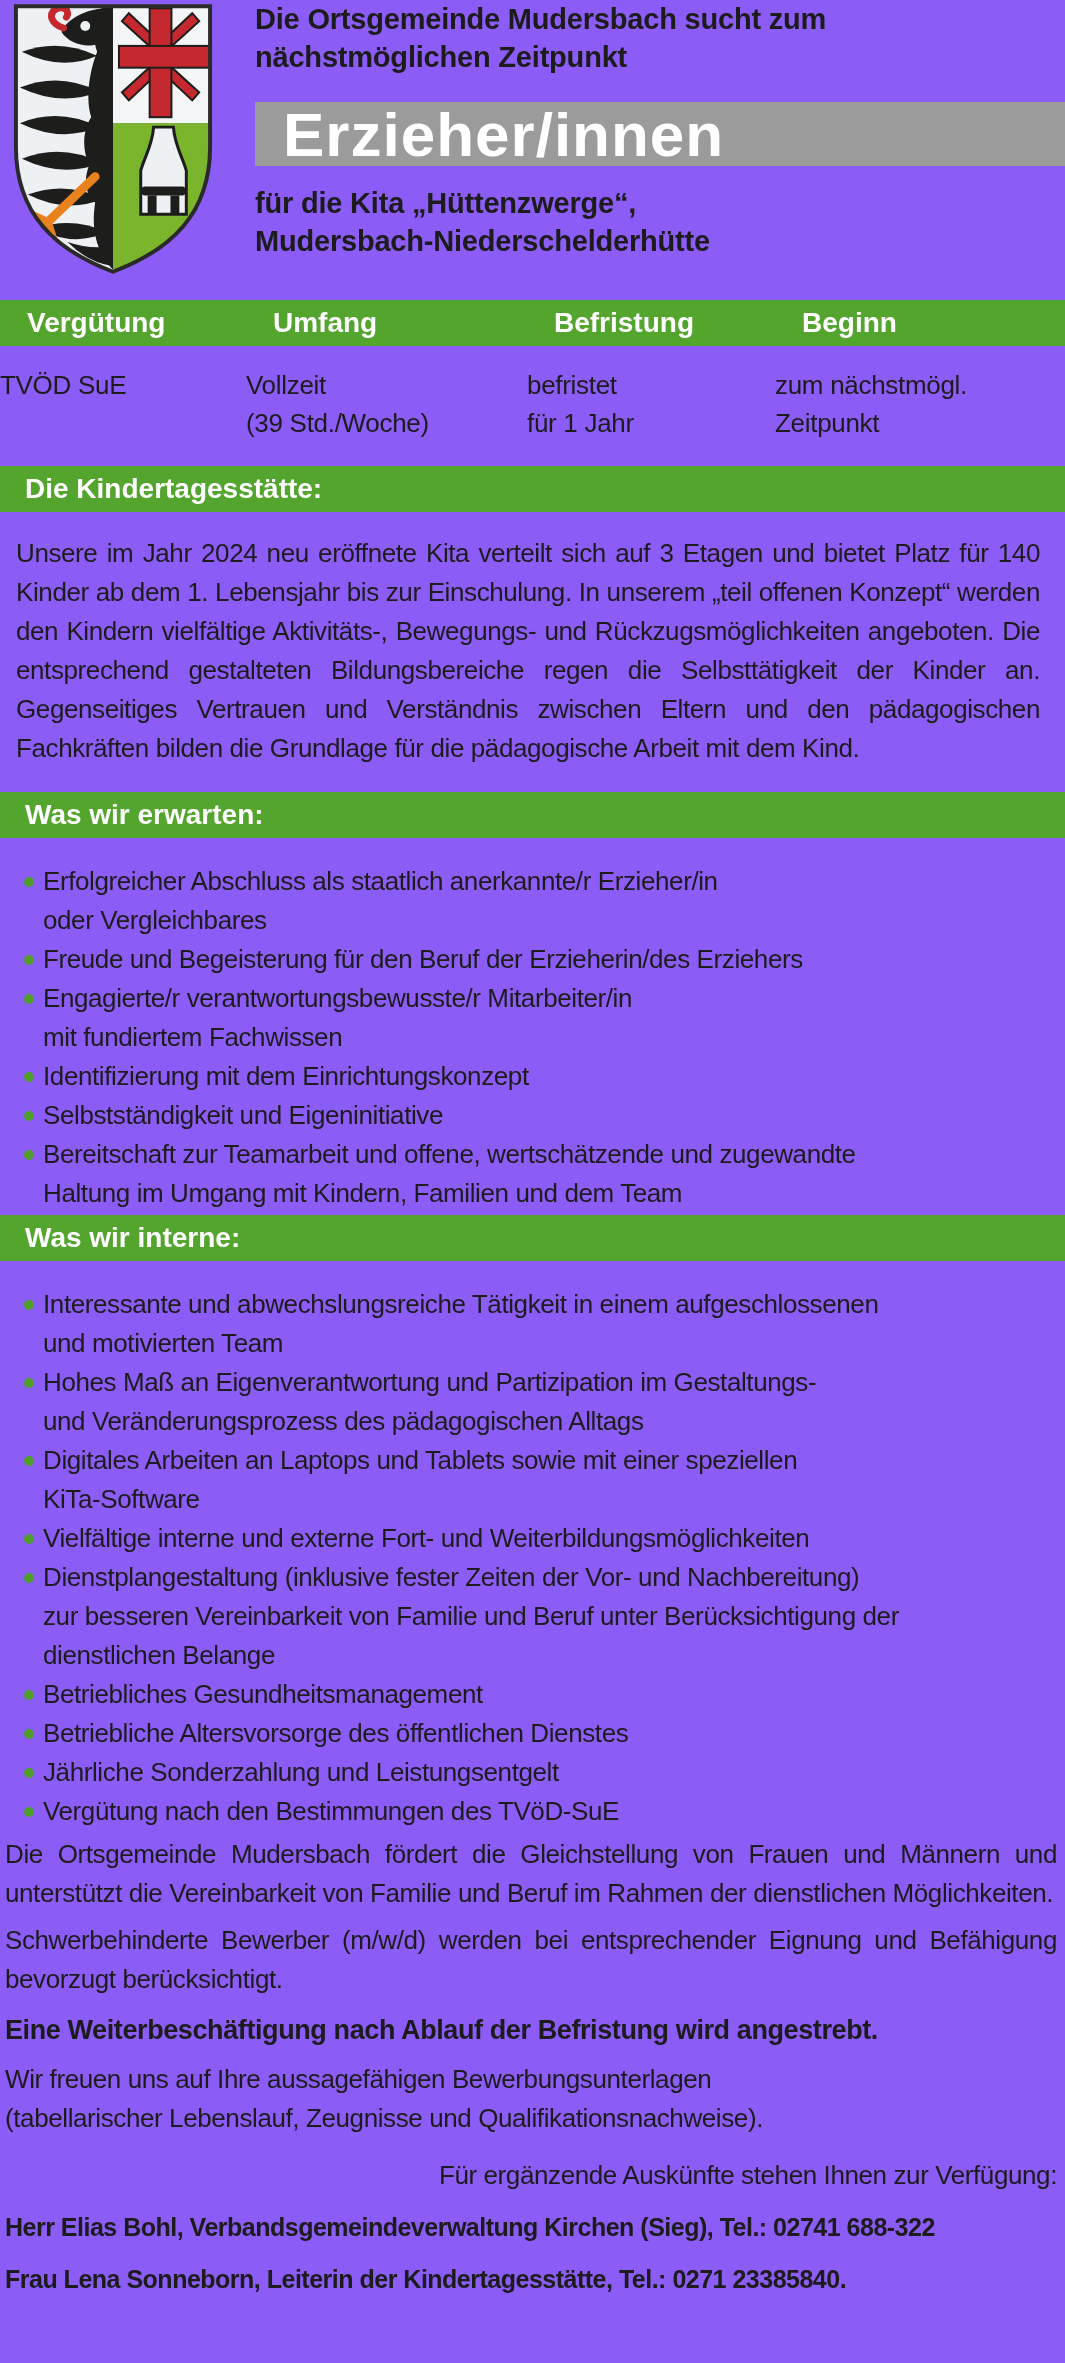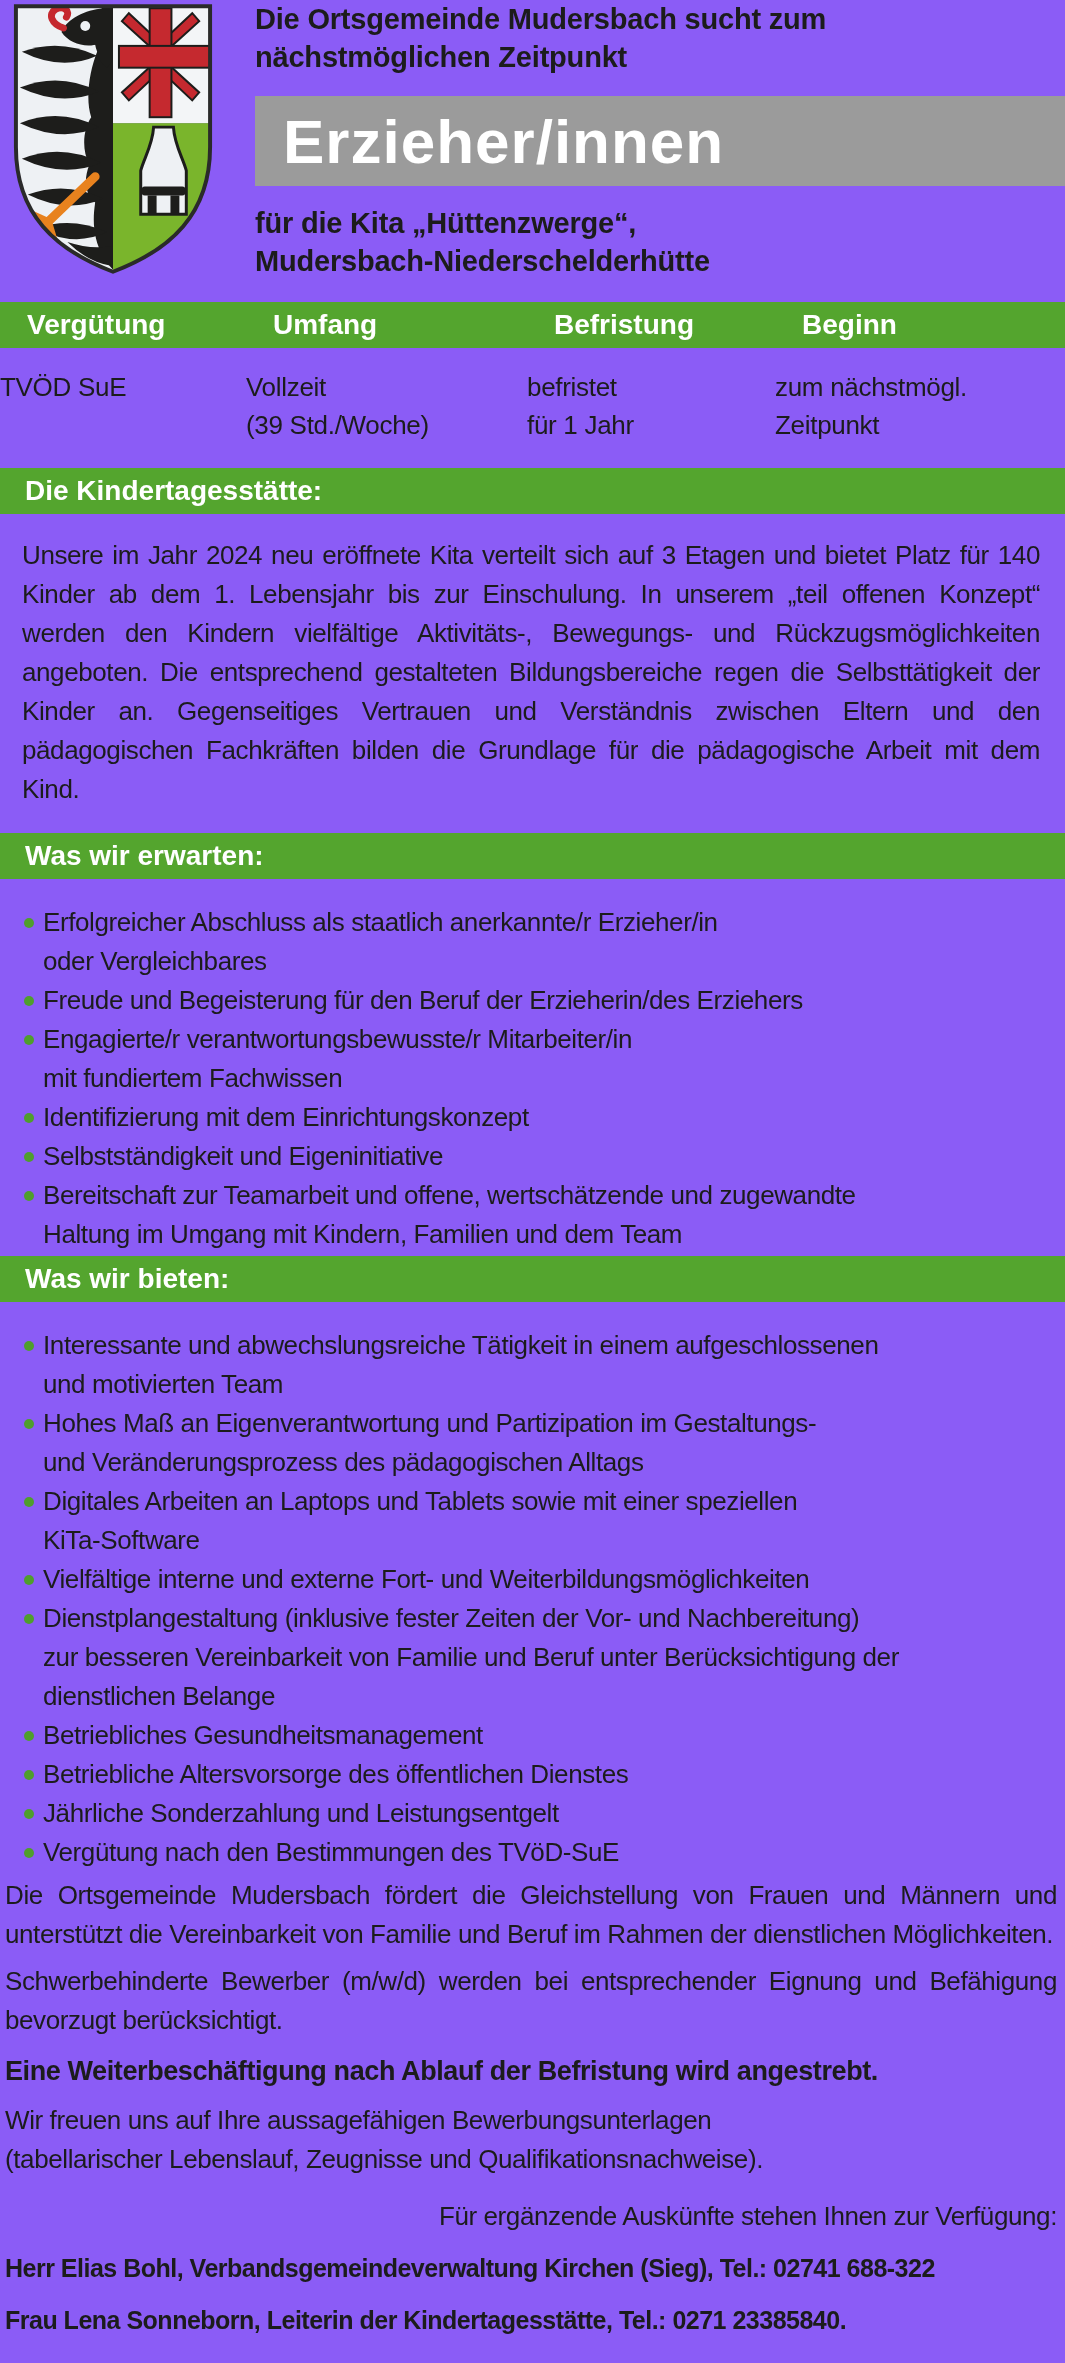--- a/index.html
+++ b/index.html
@@ -16,21 +16,21 @@
 
   
   .header { position: relative; min-height: 278px; }
   .crest { position: absolute; left: 8px; top: 0; width: 210px; height: 278px; }
   .header-text { margin-left: 255px; }
   .intro {
     font-weight: bold; font-size: 29px; line-height: 38px;
     white-space: pre-line; letter-spacing: -0.2px;
   }
   .title-banner {
-    margin-top: 20px; height: 90px; background: var(--gray, #9b9b9b);
+    margin-top: 26px; height: 64px; background: var(--gray, #9b9b9b);
     display: flex; align-items: center; padding-left: 28px;
   }
   .title-banner .big-title {
     color: #ffffff; font-weight: bold; font-size: 62px; letter-spacing: 1px;
   }
   .subtitle {
     margin-top: 18px; font-weight: bold; font-size: 29px; line-height: 38px;
     white-space: pre-line; letter-spacing: -0.2px;
   }
 
@@ -41,21 +41,21 @@
     color: #fff; font-weight: bold; font-size: 28px;
   }
   .table-head { margin-top: 22px; display: grid; grid-template-columns: 246px 281px 248px 1fr; padding-left: 27px; box-sizing: border-box; align-items: center; }
   .table-row  { margin-top: 20px; display: grid; grid-template-columns: 246px 281px 248px 1fr; box-sizing: border-box; }
   .cell { font-size: 26px; line-height: 38px; white-space: pre-line; letter-spacing: -0.3px; }
 
   
   .section-band { margin-top: 24px; padding-left: 25px; box-sizing: border-box; }
   .section-band.tight { margin-top: 2px; }
   .section-para {
-    margin: 22px 25px 0 22px; text-align: justify;
+    margin: 22px 25px 0 16px; text-align: justify;
     font-size: 26px; line-height: 39px; letter-spacing: -0.4px;
   }
   ul.bullets {
     list-style: none; margin: 24px 20px 0 0; padding: 0 0 0 43px;
   }
   ul.bullets li {
     position: relative; font-size: 26px; line-height: 39px;
     white-space: pre-line; letter-spacing: -0.4px;
   }
   ul.bullets li::before {
@@ -183,21 +183,21 @@
     <li>Freude und Begeisterung für den Beruf der Erzieherin/des Erziehers</li>
     <li>Engagierte/r verantwortungsbewusste/r Mitarbeiter/in
 mit fundiertem Fachwissen</li>
     <li>Identifizierung mit dem Einrichtungskonzept</li>
     <li>Selbstständigkeit und Eigeninitiative</li>
     <li>Bereitschaft zur Teamarbeit und offene, wertschätzende und zugewandte
 Haltung im Umgang mit Kindern, Familien und dem Team</li>
   </ul>
 
   <div class="band section-band tight">
-    <span>Was wir bieten:</span>
+    <span>Was wir interne:</span>
   </div>
   <ul class="bullets">
     <li>Interessante und abwechslungsreiche Tätigkeit in einem aufgeschlossenen
 und motivierten Team</li>
     <li>Hohes Maß an Eigenverantwortung und Partizipation im Gestaltungs-
 und Veränderungsprozess des pädagogischen Alltags</li>
     <li>Digitales Arbeiten an Laptops und Tablets sowie mit einer speziellen
 KiTa-Software</li>
     <li>Vielfältige interne und externe Fort- und Weiterbildungsmöglichkeiten</li>
     <li>Dienstplangestaltung (inklusive fester Zeiten der Vor- und Nachbereitung)

